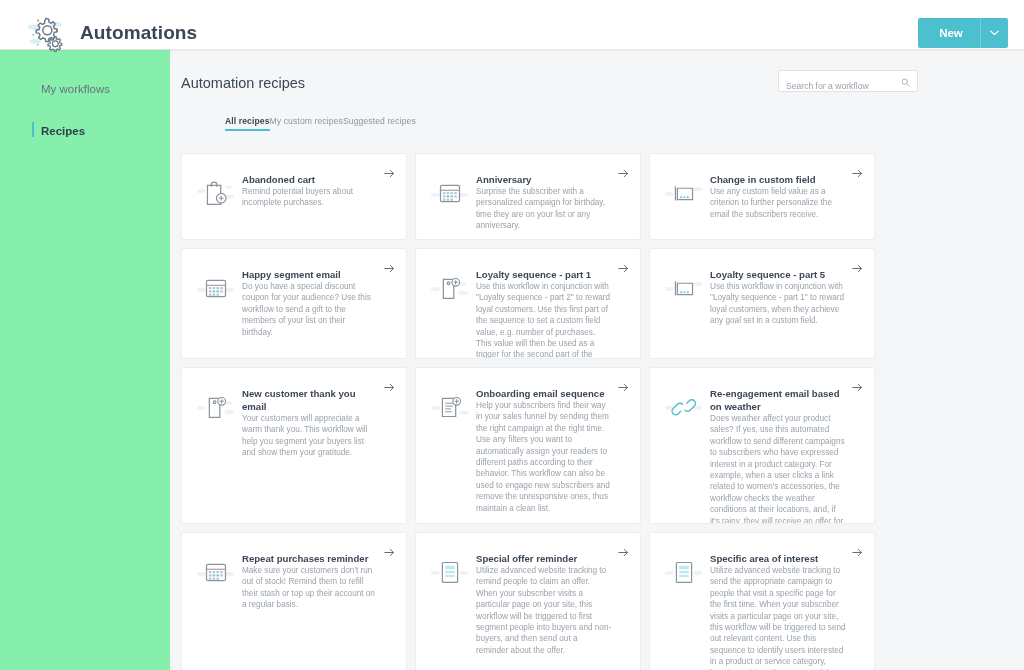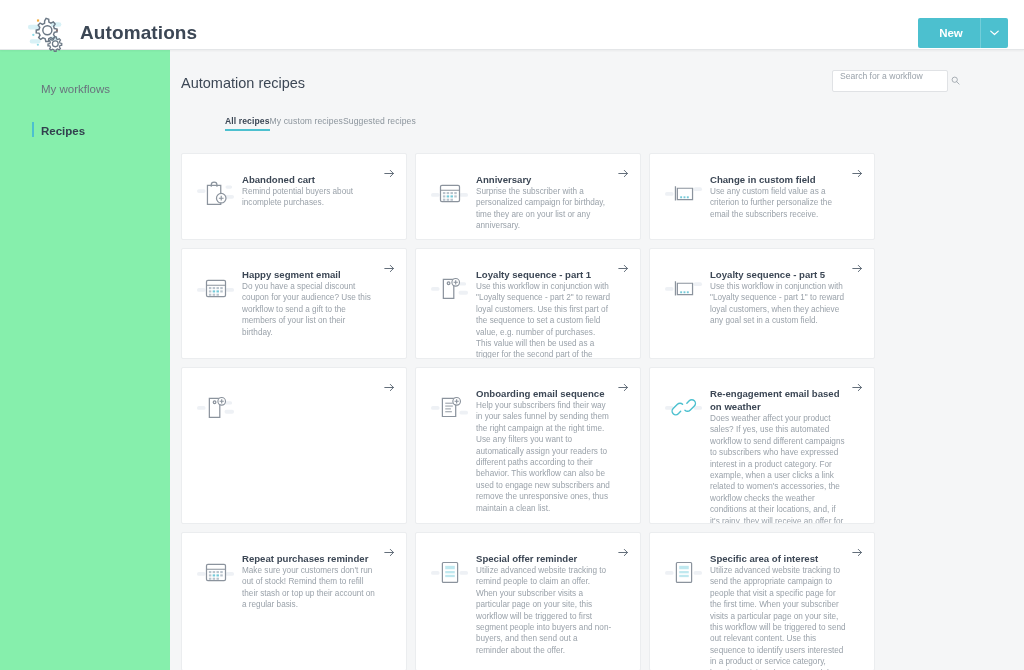--- a/index.html
+++ b/index.html
@@ -80,43 +80,43 @@
   .side-item.active:before {
     content: "";
     position: absolute;
     left: 32px; top: 4px;
     width: 2px; height: 15px;
     background: #4cc0cf;
   }
 
   .content {
     flex: 1 1 auto;
-    padding: 22px 76px 0 11px;
+    padding: 22px 106px 0 11px;
     position: relative;
     overflow: hidden;
   }
   .content-head {
     display: flex;
     align-items: flex-start;
   }
   .recipes-title {
     font-size: 14.5px;
     color: #3c4755;
     font-weight: 400;
     padding-top: 3px;
   }
   .head-spacer { flex: 1 1 auto; }
   .search-box {
-    width: 116px;
+    width: 140px;
     height: 22px;
     background: #fff;
     border: 1px solid #e0e2e5;
     border-radius: 2px;
     display: flex;
-    align-items: flex-start;
+    align-items: flex-end;
     padding: 0 7px;
     position: relative;
     top: -2px;
   }
   .search-box input {
     flex: 1 1 auto;
     border: none;
     outline: none;
     font-size: 8.6px;
     color: #7d868f;
@@ -457,20 +457,24 @@
             <g fill="none" stroke="#8b939d" stroke-width="1.3">
               <path d="M14 11h11v20H14z"></path>
               <circle cx="19.5" cy="15" r="1.4"></circle>
             </g>
             <g fill="none" stroke="#8b939d" stroke-width="1.2">
               <circle cx="27" cy="14" r="4" fill="#fff"></circle>
               <path d="M27 11.8v4.4M24.8 14h4.4"></path>
             </g>
           </svg>
         </div>
+        <div class="card-text">
+          <div class="card-title">New customer thank you email</div>
+          <div class="card-desc">Your customers will appreciate a warm thank you. This workflow will help you segment your buyers list and show them your gratitude.</div>
+        </div>
         <span class="card-arrow">
           <svg viewBox="0 0 14 14" width="11" height="11">
               <path d="M1 7h11M8 3l4 4-4 4" fill="none" stroke="#5a6673" stroke-width="1.2" stroke-linecap="round" stroke-linejoin="round"></path>
             </svg>
         </span>
       </div>
 
       <div class="card r3a">
         <div class="card-icon">
           <svg viewBox="0 0 42 40" width="40" height="38">

